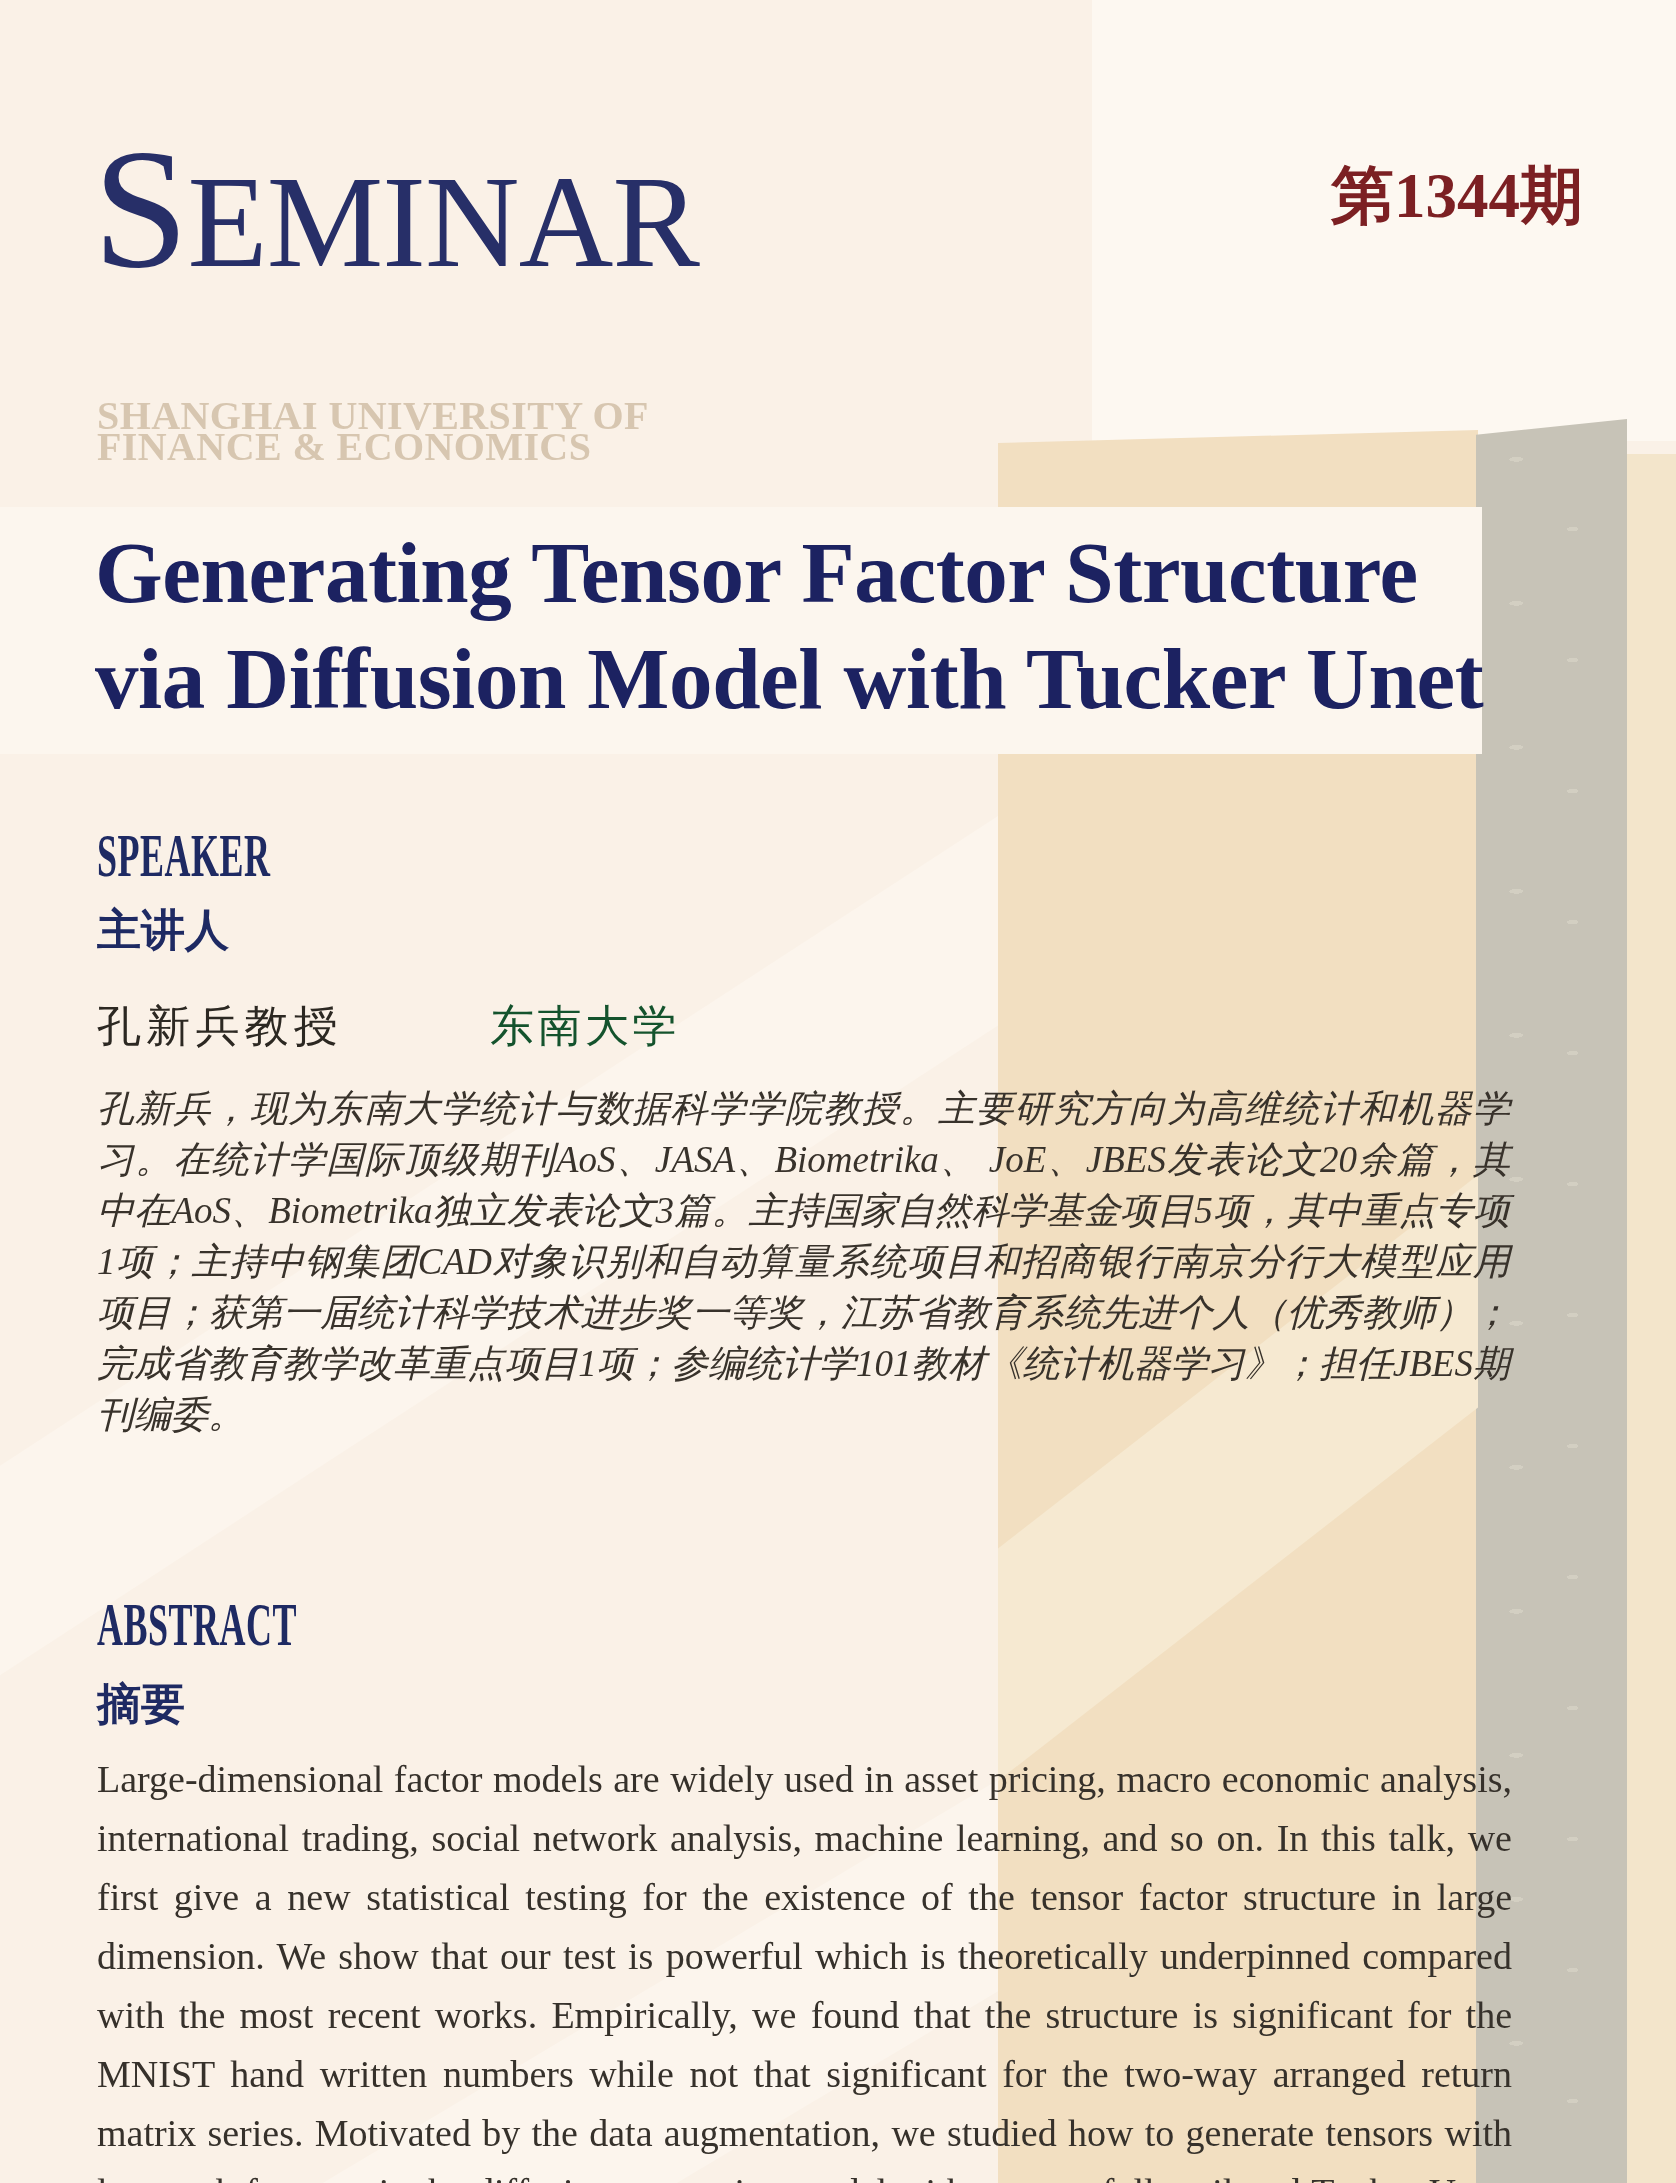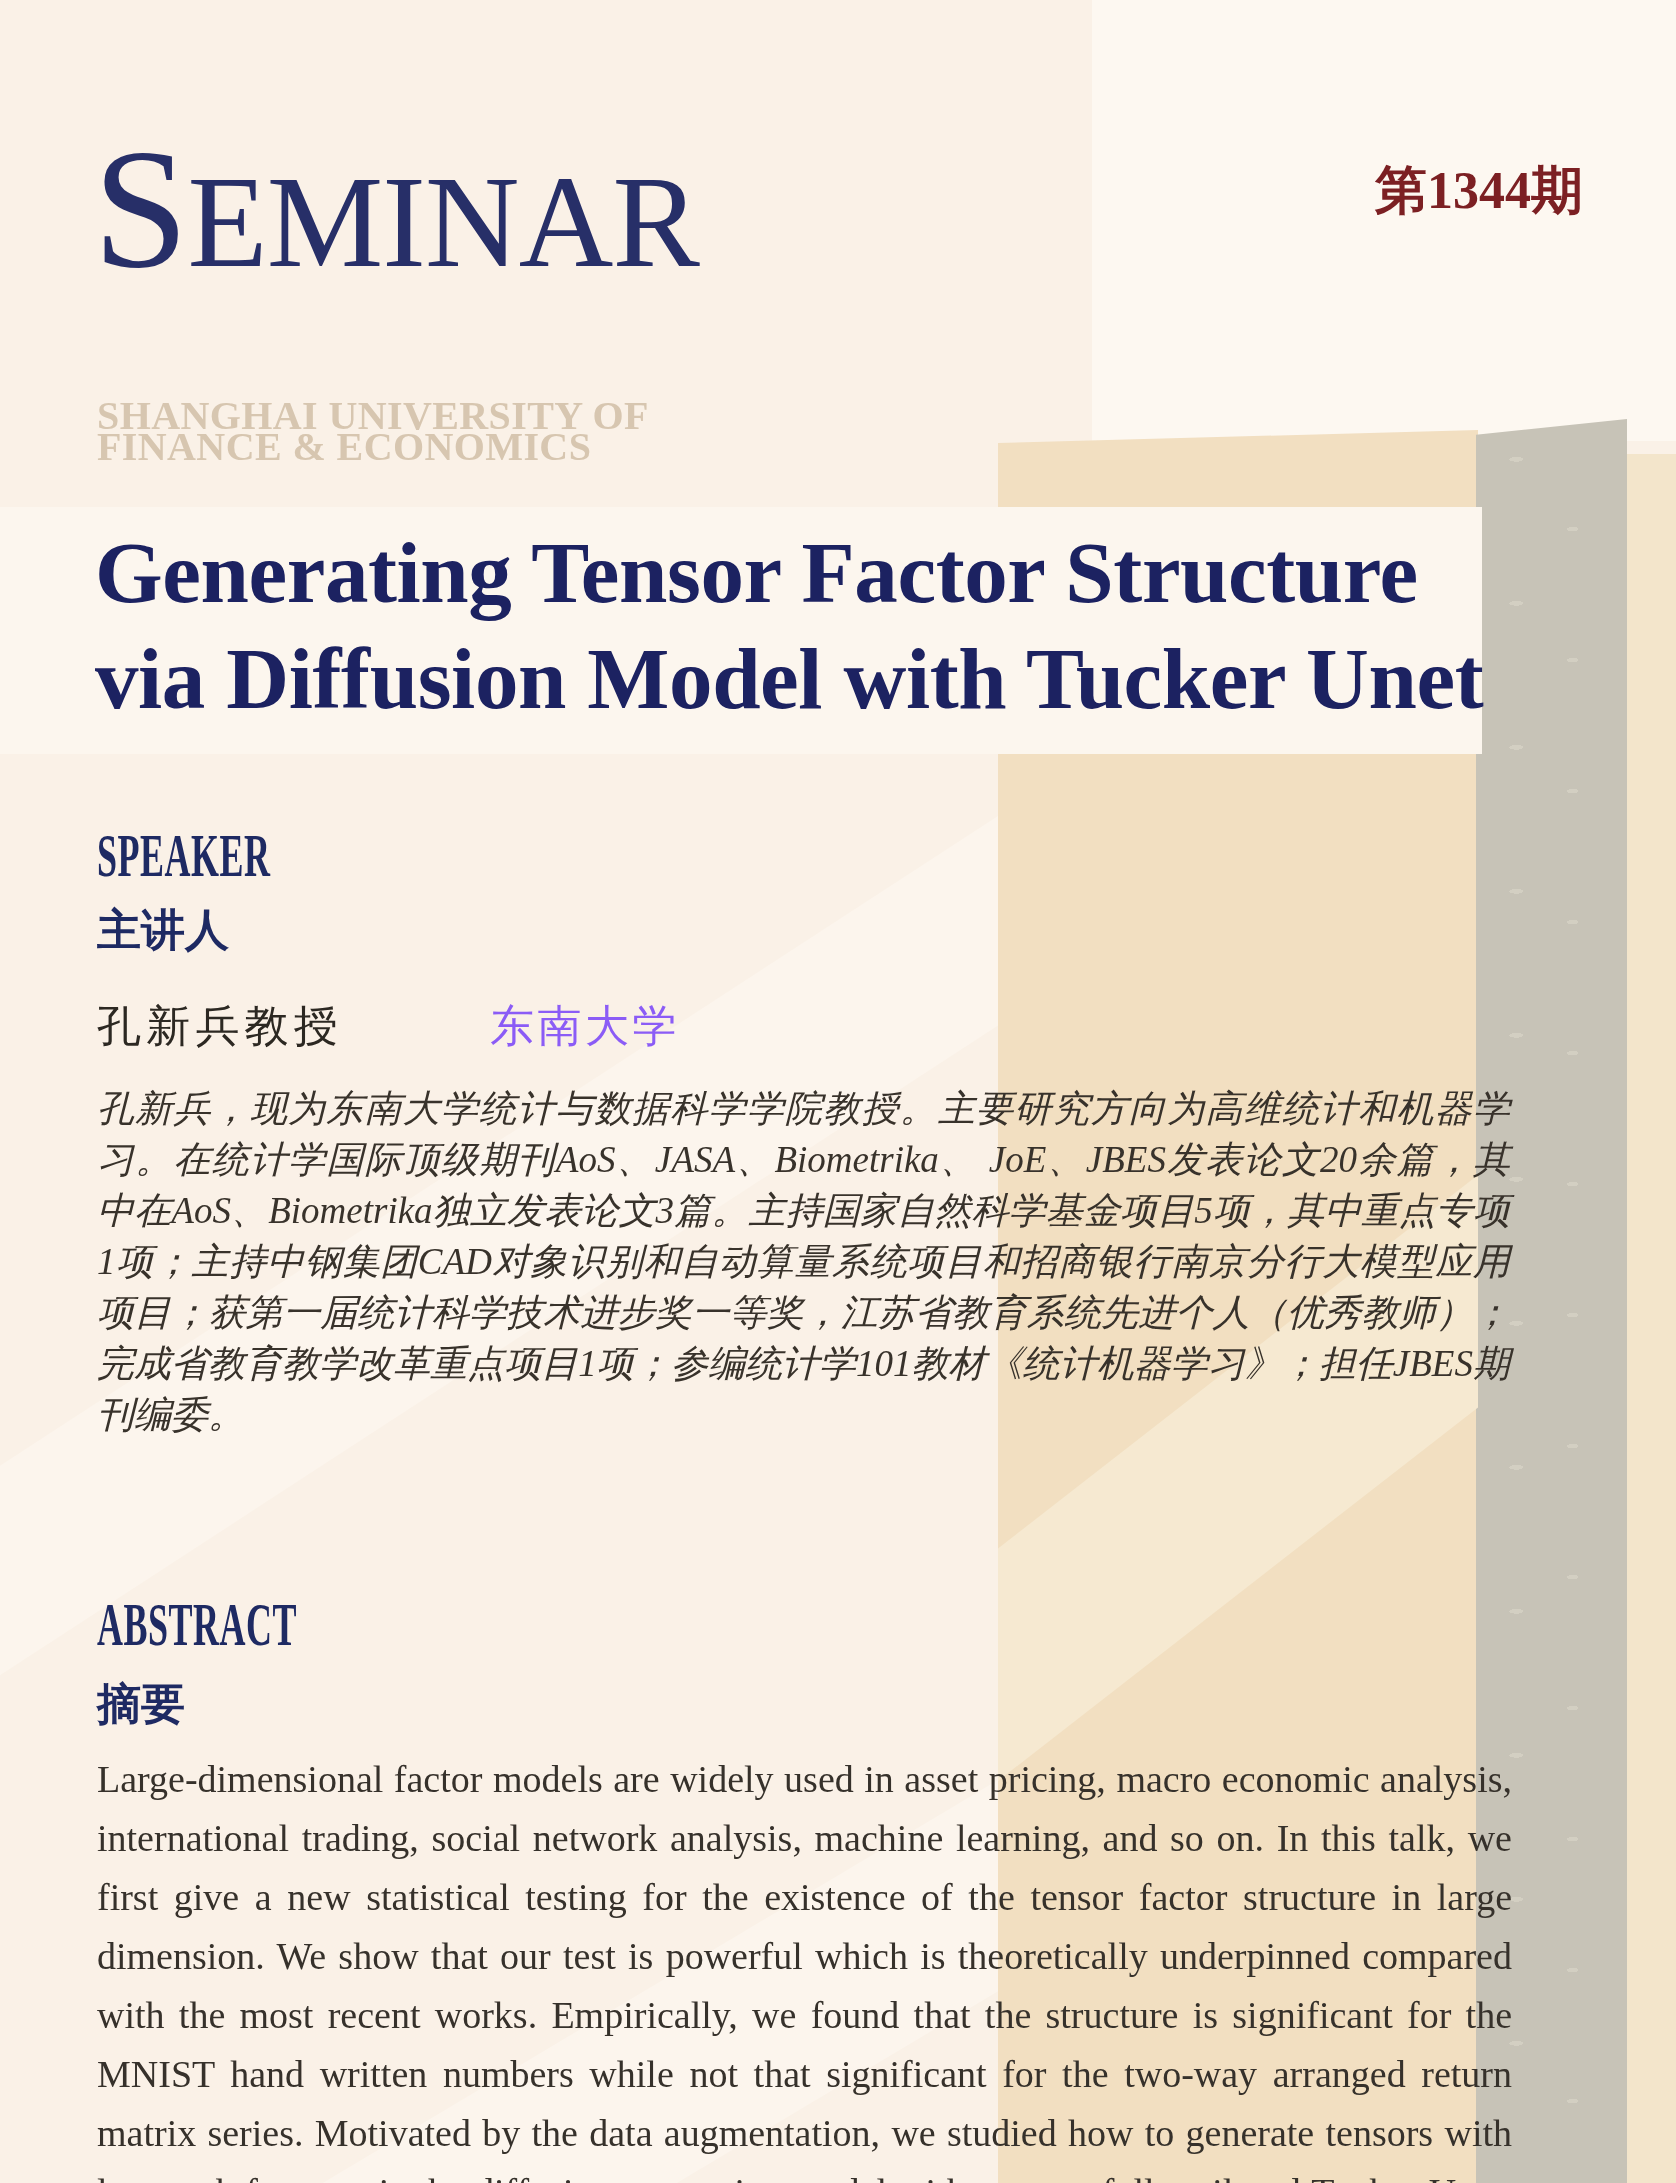--- a/index.html
+++ b/index.html
@@ -34,41 +34,41 @@
   
   .wordmark { left:93px; top:123px; font-size:131px; line-height:1.0; color:#272f68;
               letter-spacing:-0.9px; white-space:nowrap; }
   .wordmark::first-letter { font-size:1.31em; }
   .school-line { left:97px; color:#c9b295; font-weight:bold; font-size:66px; line-height:1;
                  letter-spacing:0.9px; white-space:nowrap; }
   .school1 { top:289px; } .school2 { top:344px; }
   .univ-line { left:97px; color:#d7c6b0; font-weight:bold; font-size:40px; line-height:1;
                letter-spacing:0.4px; white-space:nowrap; }
   .univ1 { top:396px; } .univ2 { top:427px; }
-  .issue { left:1223px; top:165px; width:360px; text-align:right; font-size:52px; font-weight:bold;
+  .issue { left:1223px; top:165px; width:360px; text-align:right; font-size:63px; font-weight:bold;
            color:#7c2023; line-height:1; white-space:nowrap; }
 
   
   .title-line { left:95px; font-size:87px; font-weight:bold; color:#1c2261; line-height:1;
                 letter-spacing:-0.4px; white-space:nowrap; }
   .title1 { top:529px; } .title2 { top:635px; }
 
   
   .sec-en { left:97px; font-size:62px; font-weight:bold; color:#1e2a63; line-height:1;
             transform:scaleX(0.58); transform-origin:left top; white-space:nowrap; letter-spacing:0.9px; }
   .speaker-en  { top:824px; }
   .abstract-en { top:1593px; }
   .sec-zh { left:97px; font-size:44px; font-weight:bold; color:#1e2a63; line-height:1; white-space:nowrap; }
   .speaker-zh  { top:909px; }
   .abstract-zh { top:1683px; }
 
   
   .spk-name { left:97px; top:1005px; font-size:44px; color:#2c2822; letter-spacing:5.2px;
               line-height:1; white-space:nowrap; }
-  .spk-aff  { left:490px; top:1005px; font-size:44px; color:#8b5cf6; letter-spacing:3.5px;
+  .spk-aff  { left:490px; top:1005px; font-size:44px; color:#14532d; letter-spacing:3.5px;
               line-height:1; white-space:nowrap; }
   .bio { left:97px; top:1083px; width:1413px; font-size:37px; line-height:51px;
          text-align:justify; color:#38322b;font-style:italic; }
 
   
   .abstract-body { left:97px; top:1750px; width:1415px; font-size:38px; line-height:59px;
                    text-align:justify; color:#36312b; }
 </style>
 </head>
 <body>

